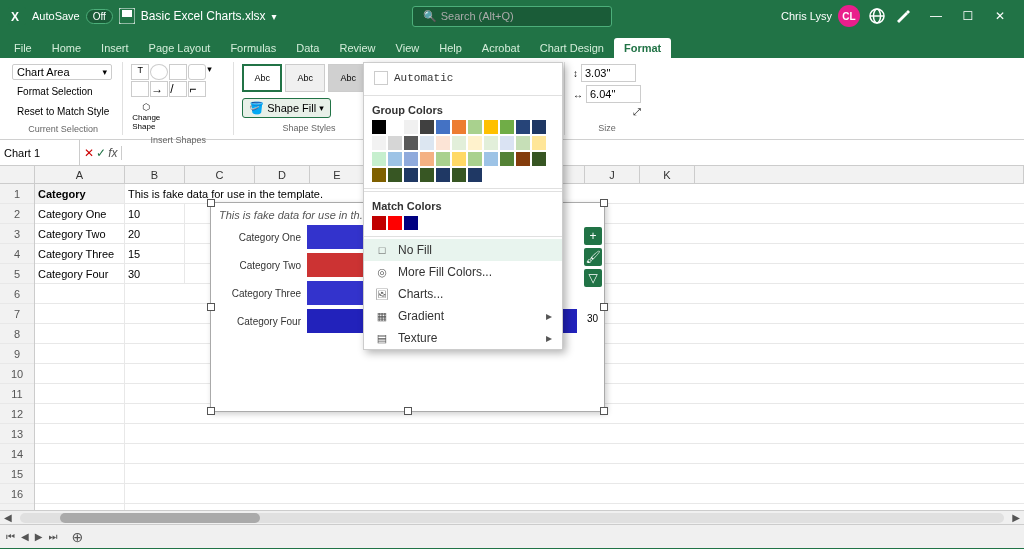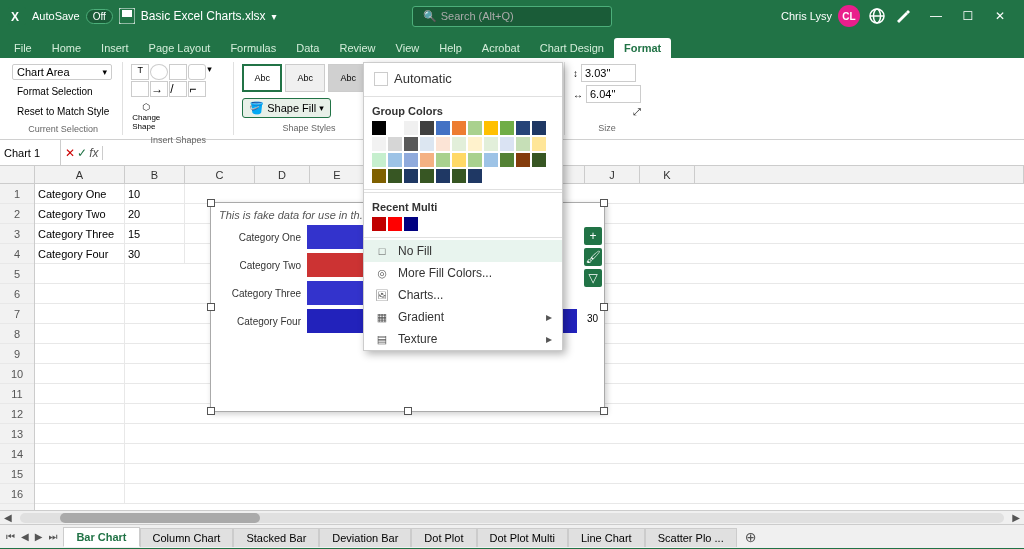--- a/index.html
+++ b/index.html
@@ -80,21 +80,21 @@
 
     
     .formula-bar {
       height: 26px;
       background: #fff;
       border-bottom: 1px solid #ccc;
       display: flex;
       align-items: center;
     }
     .name-box {
-      width: 61px;
+      width: 80px;
       border-right: 1px solid #ccc;
       padding: 0 4px;
       font-size: 11px;
       height: 100%;
       display: flex;
       align-items: center;
     }
     .formula-icons { display: flex; gap: 2px; padding: 0 4px; border-right: 1px solid #ccc; font-size: 12px; color: #555; }
     .formula-content { flex: 1; padding: 0 6px; font-size: 11px; }
 
@@ -596,20 +596,24 @@
       <div class="row-num">11</div>
       <div class="row-num">12</div>
       <div class="row-num">13</div>
       <div class="row-num">14</div>
       <div class="row-num">15</div>
       <div class="row-num">16</div>
       <div class="row-num">17</div>
     </div>
     <div class="grid-area">
 
+      <div class="grid-row">
+        <div class="grid-cell cell-a" style="font-weight:bold;background:#f2f2f2;">Category</div>
+        <div class="grid-cell" style="width:300px;min-width:300px;">This is fake data for use in the template.</div>
+      </div>
 
       <div class="grid-row">
         <div class="grid-cell cell-a">Category One</div>
         <div class="grid-cell cell-b">10</div>
       </div>
 
       <div class="grid-row">
         <div class="grid-cell cell-a">Category Two</div>
         <div class="grid-cell cell-b">20</div>
       </div>
@@ -726,21 +730,21 @@
     </div>
     <span style="font-size:10px;color:#555;padding:0 4px;cursor:pointer;">▶</span>
   </div>
 </div>
 
 <div class="dropdown-menu">
 
   <div class="dropdown-section">
     <div style="display:flex;align-items:center;gap:6px;padding:2px 2px 4px;">
       <div style="width:14px;height:14px;background:transparent;border:1px solid #ccc;"></div>
-      <span style="font-size:13px;color:#333;">Automatic</span>
+      <span style="font-size:11px;color:#333;font-family:Liberation Mono, monospace;">Automatic</span>
     </div>
   </div>
   <div class="dropdown-divider"></div>
 
   <div class="dropdown-section">
     <div class="dropdown-section-title">Group Colors</div>
     <div class="color-grid" id="theme-color-grid">
         <div class="color-swatch" style="background: rgb(0, 0, 0);"></div>
         <div class="color-swatch" style="background: rgb(255, 255, 255);"></div>
         <div class="color-swatch" style="background: rgb(240, 240, 240);"></div>
@@ -781,21 +785,21 @@
         <div class="color-swatch" style="background: rgb(31, 56, 100);"></div>
         <div class="color-swatch" style="background: rgb(55, 86, 35);"></div>
         <div class="color-swatch" style="background: rgb(31, 56, 100);"></div>
       </div>
   </div>
   <div class="dropdown-divider"></div>
 
   <div class="dropdown-divider"></div>
 
   <div class="dropdown-section">
-    <div class="dropdown-section-title">Recent Multi</div>
+    <div class="dropdown-section-title">Match Colors</div>
     <div class="color-grid" id="recent-color-grid">
         <div class="color-swatch" style="background: rgb(192, 0, 0);"></div>
         <div class="color-swatch" style="background: rgb(255, 0, 0);"></div>
         <div class="color-swatch" style="background: rgb(0, 0, 128);"></div>
       </div>
   </div>
   <div class="dropdown-divider"></div>
 
   <div class="dropdown-item highlighted">
     <span class="dropdown-item-icon">□</span>
@@ -821,29 +825,19 @@
   </div>
 </div>
 
 <div class="sheet-tabs-bar">
   <div class="sheet-nav">
     <span class="sheet-nav-btn">⏮</span>
     <span class="sheet-nav-btn">◀</span>
     <span class="sheet-nav-btn">▶</span>
     <span class="sheet-nav-btn">⏭</span>
   </div>
-  <div class="sheet-tabs">
-    <div class="sheet-tab active">Bar Chart</div>
-    <div class="sheet-tab">Column Chart</div>
-    <div class="sheet-tab">Stacked Bar</div>
-    <div class="sheet-tab">Deviation Bar</div>
-    <div class="sheet-tab">Dot Plot</div>
-    <div class="sheet-tab">Dot Plot Multi</div>
-    <div class="sheet-tab">Line Chart</div>
-    <div class="sheet-tab">Scatter Plo ...</div>
-  </div>
   <span class="add-sheet-btn">⊕</span>
 </div>
 
 <div class="status-bar">
   
   
 </div>
 
 </body></html>

